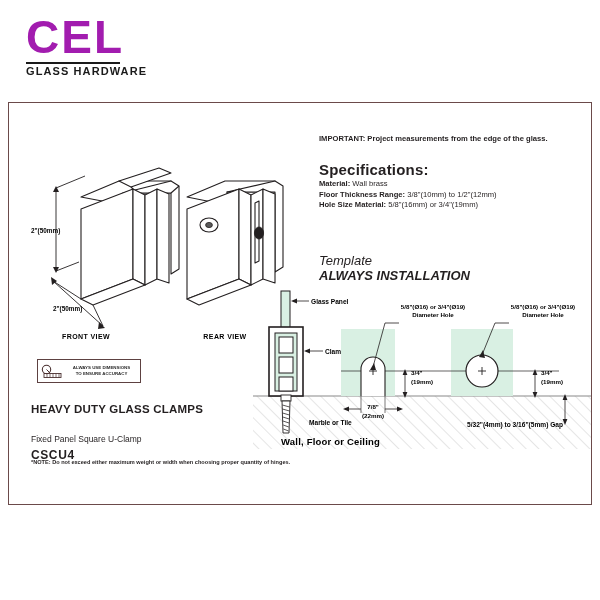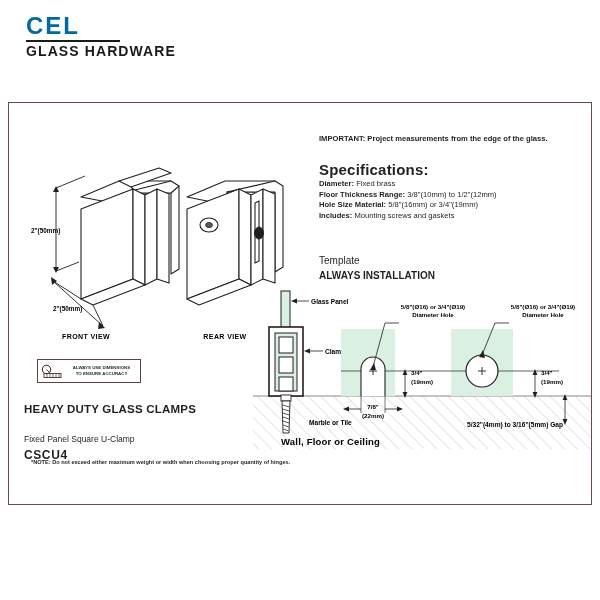--- a/index.html
+++ b/index.html
@@ -5,36 +5,36 @@
   html,body{margin:0;padding:0;background:#ffffff;}
   body{width:600px;height:600px;overflow:hidden;
        font-family:"Liberation Sans",sans-serif;color:#231f20;}
   #sheet{position:absolute;left:8px;top:102px;width:584px;height:403px;
          border:1.4px solid #6b4a4a;box-sizing:border-box;background:#fff;}
   .abs{position:absolute;}
   .nb{white-space:nowrap;}
 
   
   #logo{left:26px;top:14px;}
-  #logo .cel{font-size:24px;font-weight:bold;letter-spacing:2px;line-height:1;
-             color:#0369a1;font-family:"Liberation Sans",sans-serif;}
-  #logo .gh{font-size:14px;font-weight:bold;letter-spacing:1.1px;margin-top:1px;color:#1a1a1a;}
+  #logo .cel{font-size:46px;font-weight:bold;letter-spacing:2px;line-height:1;
+             color:#a21caf;font-family:"Liberation Sans",sans-serif;}
+  #logo .gh{font-size:11px;font-weight:bold;letter-spacing:1.1px;margin-top:1px;color:#1a1a1a;}
   #logo .bar{height:2px;background:#1a1a1a;margin-top:2px;width:94px;}
 
   
   #important{left:310px;top:31px;font-size:7.6px;font-weight:bold;}
   #spectitle{left:310px;top:58px;font-size:15px;font-weight:bold;letter-spacing:.2px;}
   #speclist{left:310px;top:76px;font-size:7.6px;line-height:10.5px;}
   #speclist div{white-space:nowrap;}
   #speclist b{font-weight:bold;}
-  #tmpl{left:310px;top:150px;font-size:10px;line-height:15px;}
+  #tmpl{left:310px;top:150px;font-size:13px;line-height:15px;font-style:italic;}
   #tmpl .t2{font-weight:bold;}
 
   
-  #prod{left:15px;top:300px;}
+  #prod{left:22px;top:300px;}
   #prod .h1{font-size:11.5px;font-weight:bold;letter-spacing:.2px;}
   #prod .h2{font-size:8.5px;margin-top:19px;}
   #prod .h3{font-size:12px;font-weight:bold;margin-top:4px;letter-spacing:.6px;}
   #note{left:22px;top:356px;font-size:5.6px;font-weight:bold;}
 
   
   #badge{left:28px;top:256px;width:104px;height:24px;border:1px solid #5d4141;
          box-sizing:border-box;display:flex;align-items:center;gap:3px;padding:0 3px;}
   #badge .txt{font-size:4.4px;font-weight:bold;line-height:5.6px;text-align:center;
               color:#2a2a2a;flex:1;}
@@ -60,30 +60,27 @@
 </div>
 
 <div id="sheet">
 
   <div class="abs nb" id="spectitle">Specifications:</div>
 
   <div class="abs nb" id="important">IMPORTANT: Project measurements from the edge of the glass.</div>
 
   <div class="abs" id="speclist">
     <div>
-      <b>Diameter:</b><span> Fixed brass</span>
+      <b>Material:</b><span> Wall brass</span>
     </div>
     <div>
       <b>Floor Thickness Range:</b><span> 3/8"(10mm) to 1/2"(12mm)</span>
     </div>
     <div>
       <b>Hole Size Material:</b><span> 5/8"(16mm) or 3/4"(19mm)</span>
-    </div>
-    <div>
-      <b>Includes:</b><span> Mounting screws and gaskets</span>
     </div>
   </div>
 
   <div class="abs" id="tmpl">
     <div class="t1">Template</div>
     <div class="t2">ALWAYS INSTALLATION</div>
   </div>
 
   <svg class="abs" id="frontview" style="left:14px;top:58px;" width="170" height="180" viewBox="0 0 170 180">
     <g fill="none" stroke="#231f20" stroke-width="1.1" stroke-linejoin="round">

